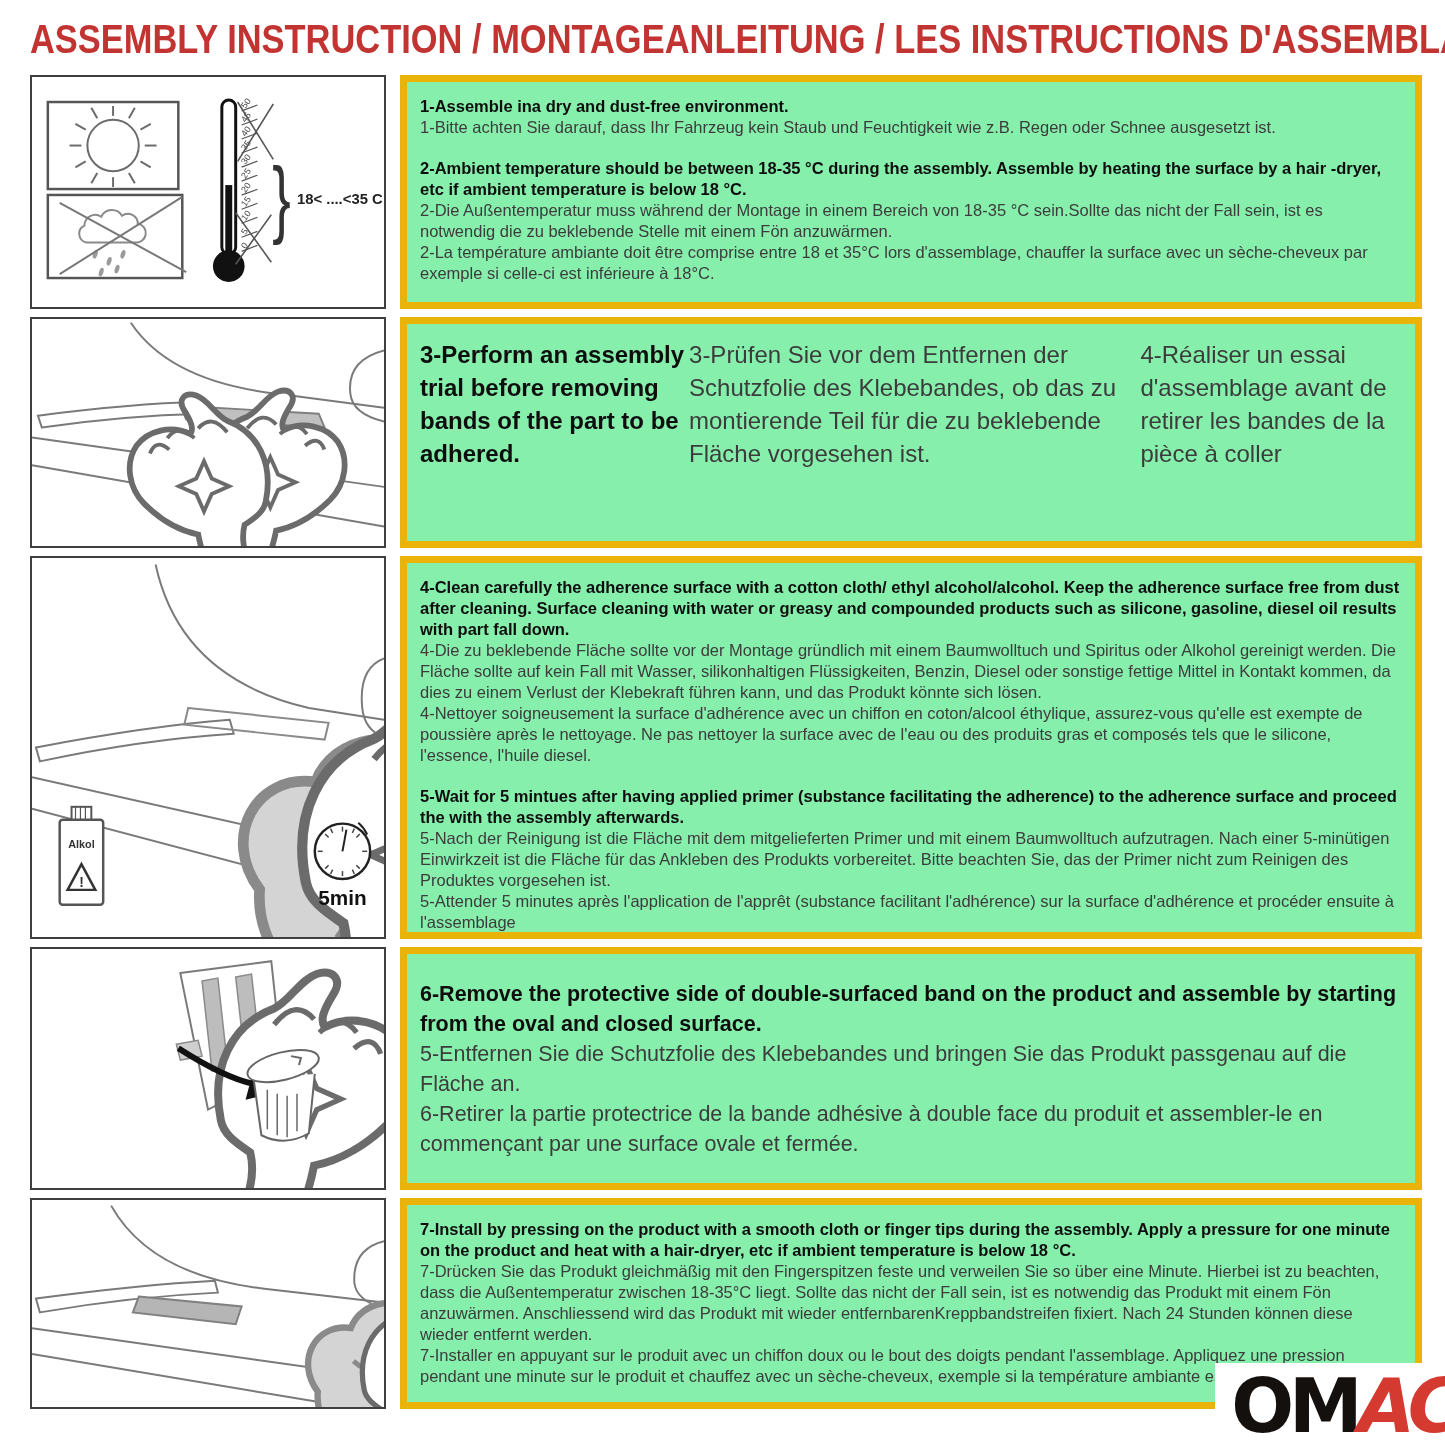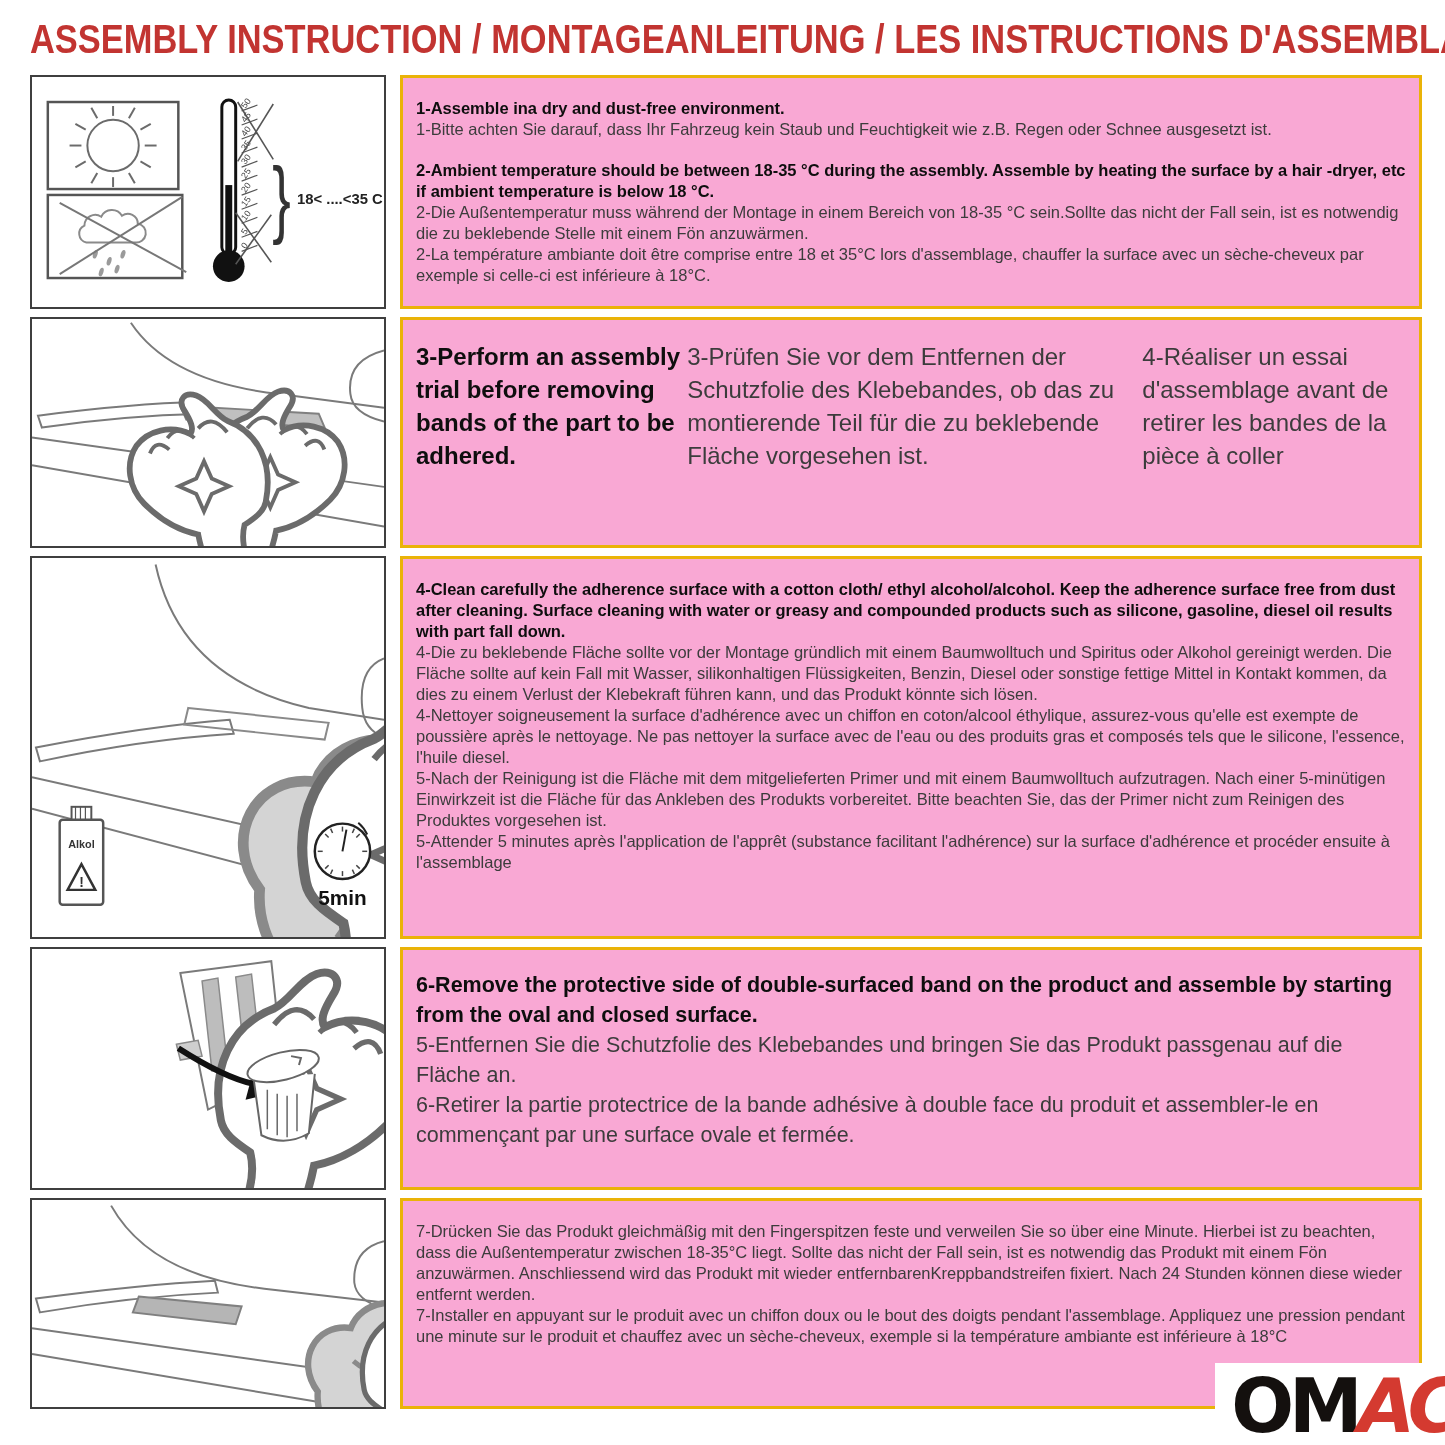--- a/index.html
+++ b/index.html
@@ -9,27 +9,27 @@
   }
   .title{
     margin:16px 0 12px 30px;font-size:41px;font-weight:800;color:#c23431;
     white-space:nowrap;transform:scaleX(.84);transform-origin:left center;letter-spacing:0;
   }
   .rows{margin:0 23px 0 30px}
   .row{display:flex;gap:14px;margin-bottom:8px;align-items:stretch}
   .r1{height:234px}.r2{height:231px}.r3{height:383px}.r4{height:243px}.r5{height:211px}
   .illus{flex:0 0 356px;border:2px solid #3f3f3f;background:#fff;box-sizing:border-box;overflow:hidden}
   .illus svg{width:100%;height:100%;display:block}
-  .tbox{flex:1;border:3px solid #eab308;box-sizing:border-box;padding:20px 13px;color:#3c3c3c;background:#f9a8d4;overflow:hidden}
+  .tbox{flex:1;border:7px solid #eab308;box-sizing:border-box;padding:14px 13px;color:#3c3c3c;background:#86efac;overflow:hidden}
   .tbox p{margin:0}
   .b{font-weight:700;color:#0e0e0e}
   .gap{margin-top:20px !important}
   .r1 .tbox,.r3 .tbox,.r5 .tbox{font-size:16.5px;line-height:21px}
   .r2 .tbox{font-size:24px;line-height:33px;display:flex;flex-direction:row;justify-content:center}
-  .r4 .tbox{font-size:21.5px;line-height:30px;display:flex;flex-direction:column;}
+  .r4 .tbox{font-size:21.5px;line-height:30px;display:flex;flex-direction:column;justify-content:center}
   .logo{
     position:absolute;right:-12px;bottom:0;background:#fff;padding:6px 0 2px 16px;
     font-family:"DejaVu Sans",sans-serif;font-weight:900;font-size:74px;line-height:1;
     letter-spacing:-5px;white-space:nowrap;
   }
   .logo .om{color:#14100e}
   .logo .ac{color:#d43a30;font-style:italic}
   .defs{position:absolute;width:0;height:0;overflow:hidden}
   text{font-family:"Liberation Sans",sans-serif}
 </style>
@@ -196,20 +196,21 @@
           <line x1="314" y1="295" x2="318" y2="273" stroke="#222" stroke-width="2"></line>
           <path d="M330,266 A34,34 0 0 1 339,278" fill="none" stroke="#222" stroke-width="2"></path>
           <text x="314" y="349" font-size="21" font-weight="700" fill="#111" text-anchor="middle">5min</text>
         </g>
       </svg>
     </div>
     <div class="tbox">
       <p class="b">4-Clean carefully the adherence surface with a cotton cloth/ ethyl alcohol/alcohol. Keep the adherence surface free from dust after cleaning. Surface cleaning with water or greasy and compounded products such as silicone, gasoline, diesel oil results with part fall down.</p>
       <p>4-Die zu beklebende Fläche sollte vor der Montage gründlich mit einem Baumwolltuch und Spiritus oder Alkohol gereinigt werden. Die Fläche sollte auf kein Fall mit Wasser, silikonhaltigen Flüssigkeiten, Benzin, Diesel oder sonstige fettige Mittel in Kontakt kommen, da dies zu einem Verlust der Klebekraft führen kann, und das Produkt könnte sich lösen.</p>
       <p>4-Nettoyer soigneusement la surface d'adhérence avec un chiffon en coton/alcool éthylique, assurez-vous qu'elle est exempte de poussière après le nettoyage. Ne pas nettoyer la surface avec de l'eau ou des produits gras et composés tels que le silicone, l'essence, l'huile diesel.</p>
+      <p class="b gap">5-Wait for 5 mintues after having applied primer (substance facilitating the adherence) to the adherence surface and proceed the with the assembly afterwards.</p>
       <p>5-Nach der Reinigung ist die Fläche mit dem mitgelieferten Primer und mit einem Baumwolltuch aufzutragen. Nach einer 5-minütigen Einwirkzeit ist die Fläche für das Ankleben des Produkts vorbereitet. Bitte beachten Sie, das der Primer nicht zum Reinigen des Produktes vorgesehen ist.</p>
       <p>5-Attender 5 minutes après l'application de l'apprêt (substance facilitant l'adhérence) sur la surface d'adhérence et procéder ensuite à l'assemblage</p>
     </div>
   </div>
 
   <div class="row r4">
     <div class="illus">
       <svg viewBox="0 0 356 237">
         <polygon points="150,22 242,10 254,122 178,160" fill="#fff" stroke="#7a7a7a" stroke-width="2"></polygon>
         <polygon points="172,30 188,27 198,118 182,121" fill="#bdbdbd" stroke="#8a8a8a" stroke-width="1.5"></polygon>
@@ -242,20 +243,21 @@
           <path d="M4,98 Q110,84 185,80 L188,92 Q100,96 8,112 Z"></path>
           <path d="M0,128 L356,178"></path>
           <path d="M0,154 L310,206"></path>
         </g>
         <polygon points="108,96 212,106 206,124 102,112" fill="#b5b5b5" stroke="#808080" stroke-width="2"></polygon>
         <use href="#sym-cloth" transform="translate(196,84) scale(1.0)"></use>
         <use href="#sym-hand" transform="translate(222,80) scale(0.95)"></use>
       </svg>
     </div>
     <div class="tbox">
+      <p class="b">7-Install by pressing on the product with a smooth cloth or finger tips during the assembly. Apply a pressure for one minute on the product and heat with a hair-dryer, etc if ambient temperature is below 18 °C.</p>
       <p>7-Drücken Sie das Produkt gleichmäßig mit den Fingerspitzen feste und verweilen Sie so über eine Minute. Hierbei ist zu beachten, dass die Außentemperatur zwischen 18-35°C liegt. Sollte das nicht der Fall sein, ist es notwendig das Produkt mit einem Fön anzuwärmen. Anschliessend wird das Produkt mit wieder entfernbarenKreppbandstreifen fixiert. Nach 24 Stunden können diese wieder entfernt werden.</p>
       <p>7-Installer en appuyant sur le produit avec un chiffon doux ou le bout des doigts pendant l'assemblage. Appliquez une pression pendant une minute sur le produit et chauffez avec un sèche-cheveux, exemple si la température ambiante est inférieure à 18°C</p>
     </div>
   </div>
 
 </div>
 
 <div class="logo">
   <span class="om">OM</span><span class="ac">AC</span>
 </div>

